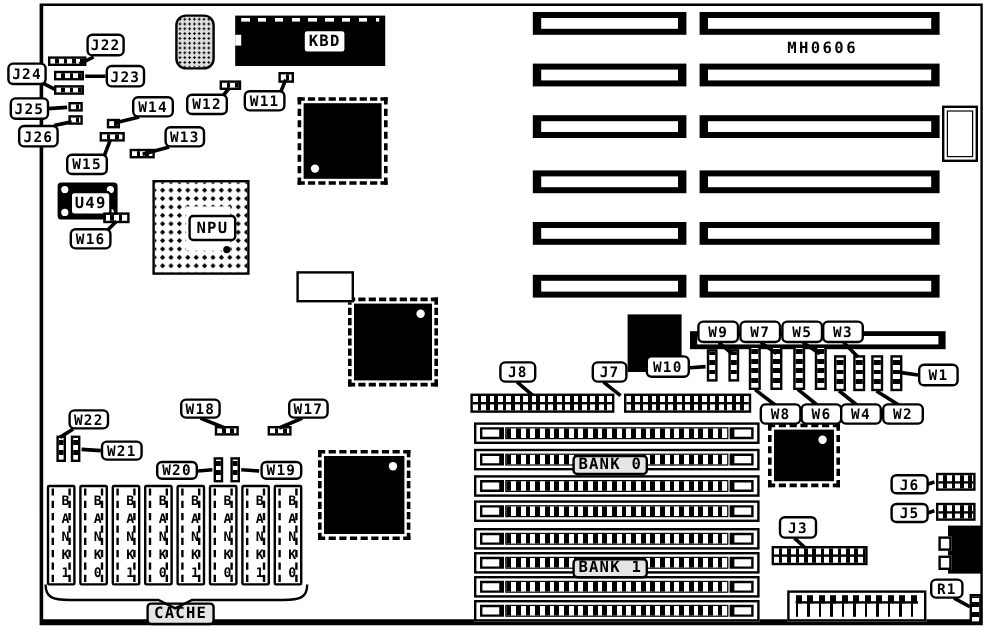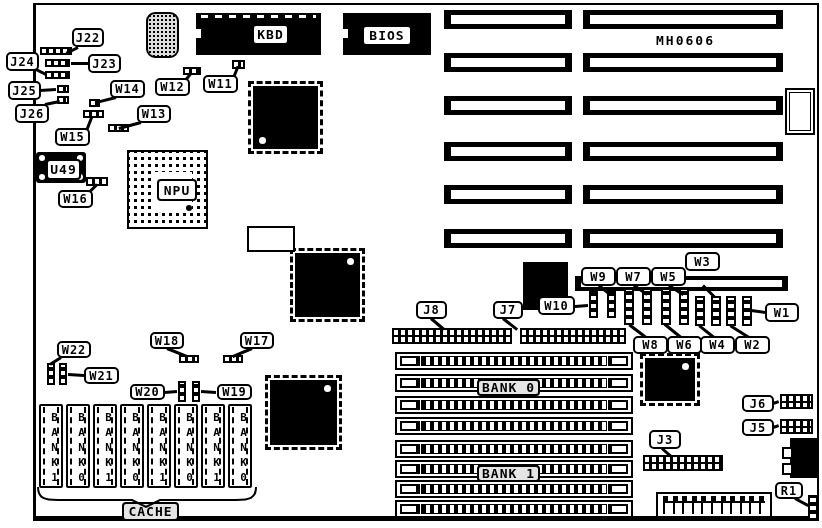--- a/index.html
+++ b/index.html
@@ -108,44 +108,40 @@
         <div class="slit"></div>
       </div>
       <div class="slot slot-thin" style="left: 575px; top: 276px; width: 213px; height: 15px;">
         <div class="slit"></div>
       </div>
       <div class="chip" style="left: 196px; top: 13px; width: 125px; height: 42px;">
         <div class="dash" style="left: 5px; right: 5px; top: 2px; height: 3px; width: auto;"></div>
         <div class="notch" style="left: 0px; top: 16px; width: 5px; height: 9px;"></div>
         <div class="chip-label" style="left: 56px; top: 11px; width: 33px; height: 17px;">KBD</div>
       </div>
-      <div class="chip" style="left: 343px; top: 13px; width: 88px; height: 42px;">
-        <div class="notch" style="left: 0px; top: 16px; width: 5px; height: 9px;"></div>
-        <div class="chip-label" style="left: 19px; top: 12px; width: 46px; height: 17px;">BIOS</div>
-      </div>
       <div class="qfp" style="left: 253px; top: 86px; width: 65px; height: 63px;">
         <div class="dot" style="width: 7px; height: 7px; left: 6px; bottom: 5px;"></div>
       </div>
       <div class="qfp" style="left: 295px; top: 253px; width: 65px; height: 64px;">
         <div class="dot" style="width: 7px; height: 7px; right: 6px; top: 5px;"></div>
       </div>
       <div class="qfp" style="left: 270px; top: 380px; width: 67px; height: 65px;">
         <div class="dot" style="width: 7px; height: 7px; right: 6px; top: 5px;"></div>
       </div>
       <div class="qfp" style="left: 645px; top: 358px; width: 50px; height: 43px;">
         <div class="dot" style="width: 7px; height: 7px; right: 6px; top: 5px;"></div>
       </div>
       <div class="chip" style="left: 523px; top: 262px; width: 45px; height: 48px;"></div>
       <div class="chip" style="left: 790px; top: 438px; width: 28px; height: 40px;"></div>
       <div class="pga" style="left: 127px; top: 150px; width: 81px; height: 79px;">
         <div class="cavity" style="left: 26px; top: 20px; width: 37px; height: 37px;"></div>
         <div class="chip-label" style="left: 28px; top: 27px; width: 36px; height: 18px;">NPU</div>
         <div class="bdot" style="left: 57px; top: 53px; width: 6px; height: 6px;"></div>
       </div>
-      <div class="u49" style="left: 36px; top: 152px; width: 50px; height: 31px;">
+      <div class="u49" style="left: 48px; top: 152px; width: 50px; height: 31px;">
         <div class="wdot" style="left: 3px; top: 3px; width: 6px; height: 6px;"></div>
         <div class="wdot" style="left: 3px; top: 22px; width: 6px; height: 6px;"></div>
         <div class="wdot" style="left: 41px; top: 3px; width: 6px; height: 6px;"></div>
         <div class="wdot" style="left: 41px; top: 22px; width: 6px; height: 6px;"></div>
         <div class="chip-label" style="left: 10px; top: 7px; width: 31px; height: 17px;">U49</div>
       </div>
       <div class="crystal" style="left: 146px; top: 12px; width: 33px; height: 46px;"></div>
       <div class="empty-socket" style="left: 247px; top: 226px; width: 48px; height: 26px;"></div>
       <div class="dconn" style="left: 785px; top: 88px; width: 30px; height: 47px;"></div>
       <div class="pwr" style="left: 656px; top: 492px; width: 116px; height: 26px;"></div>
@@ -316,21 +312,21 @@
       <div class="callout" style="left: 150px; top: 332px; width: 34px; height: 17px;">W18</div>
       <div class="callout" style="left: 240px; top: 332px; width: 34px; height: 17px; text-align: center;">W17</div>
       <div class="callout" style="left: 130px; top: 384px; width: 35px; height: 16px;">W20</div>
       <div class="callout" style="left: 217px; top: 384px; width: 35px; height: 16px;">W19</div>
       <div class="callout" style="left: 416px; top: 301px; width: 31px; height: 18px;">J8</div>
       <div class="callout" style="left: 493px; top: 301px; width: 30px; height: 18px;">J7</div>
       <div class="callout" style="left: 538px; top: 296px; width: 37px; height: 19px;">W10</div>
       <div class="callout" style="left: 581px; top: 267px; width: 35px; height: 19px;">W9</div>
       <div class="callout" style="left: 616px; top: 267px; width: 35px; height: 19px;">W7</div>
       <div class="callout" style="left: 651px; top: 267px; width: 35px; height: 19px;">W5</div>
-      <div class="callout" style="left: 685px; top: 252px; width: 35px; height: 19px;">W3</div>
+      <div class="callout" style="left: 685px; top: 267px; width: 35px; height: 19px;">W3</div>
       <div class="callout" style="left: 633px; top: 336px; width: 35px; height: 18px;">W8</div>
       <div class="callout" style="left: 667px; top: 336px; width: 35px; height: 18px;">W6</div>
       <div class="callout" style="left: 700px; top: 336px; width: 35px; height: 18px;">W4</div>
       <div class="callout" style="left: 735px; top: 336px; width: 35px; height: 18px;">W2</div>
       <div class="callout" style="left: 765px; top: 303px; width: 34px; height: 19px;">W1</div>
       <div class="callout" style="left: 742px; top: 395px; width: 32px; height: 17px;">J6</div>
       <div class="callout" style="left: 742px; top: 419px; width: 32px; height: 17px;">J5</div>
       <div class="callout" style="left: 649px; top: 430px; width: 32px; height: 19px;">J3</div>
       <div class="callout" style="left: 775px; top: 482px; width: 28px; height: 17px;">R1</div>
     </div>

